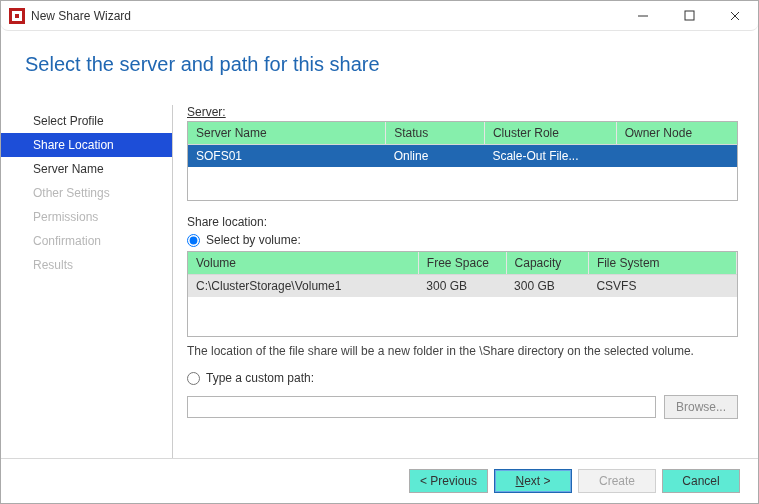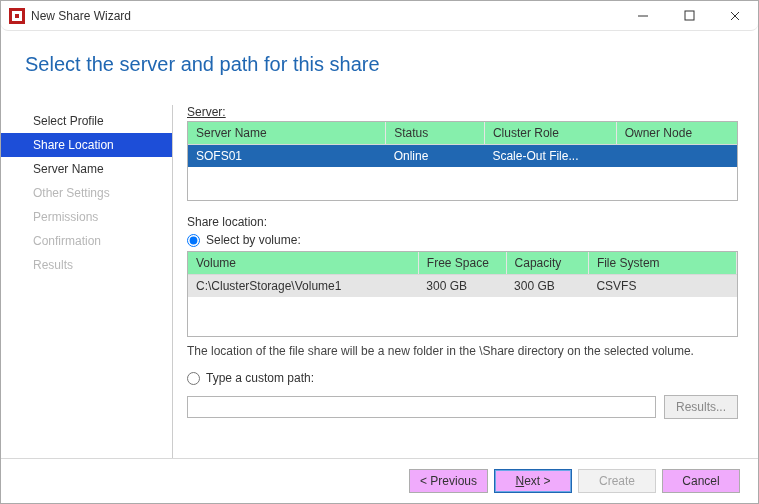--- a/index.html
+++ b/index.html
@@ -157,21 +157,21 @@
     padding:10px 18px;
     display:flex;
     justify-content:flex-end;
     gap:6px;
     background:#fff;
   }
   .btn {
     min-width:78px;
     height:24px;
     border:1px solid #adadad;
-    background:#f0abfc;
+    background:#5eead4;
     font:inherit;
     color:#333;
     display:flex;
     align-items:center;
     justify-content:center;
     padding:0 10px;
   }
   .btn.disabled { color:#a3a3a3; border-color:#d0d0d0; background:#f2f2f2; }
   .btn.default { border-color:#2067b2; box-shadow: inset 0 0 0 1px #6aa8e7; }
   .m-letter { text-decoration: underline; }
@@ -282,21 +282,21 @@
     </div>
 
     <div class="hint">The location of the file share will be a new folder in the \Share directory on the selected volume.</div>
 
     <div class="radio-row">
       <input type="radio" name="loc" style="">
       <span>Type a custom path:</span>
     </div>
     <div class="path-row">
       <input class="path-input" disabled="" value="" style="">
-      <button class="browse-btn" disabled=""><span>Results...</span></button>
+      <button class="browse-btn" disabled=""><span>Browse...</span></button>
     </div>
   </div>
 </div>
 
 <div class="footer">
   <button class="btn">
       <span>&lt; Previous</span>
     </button>
   <button class="btn default">
     <span></span>

